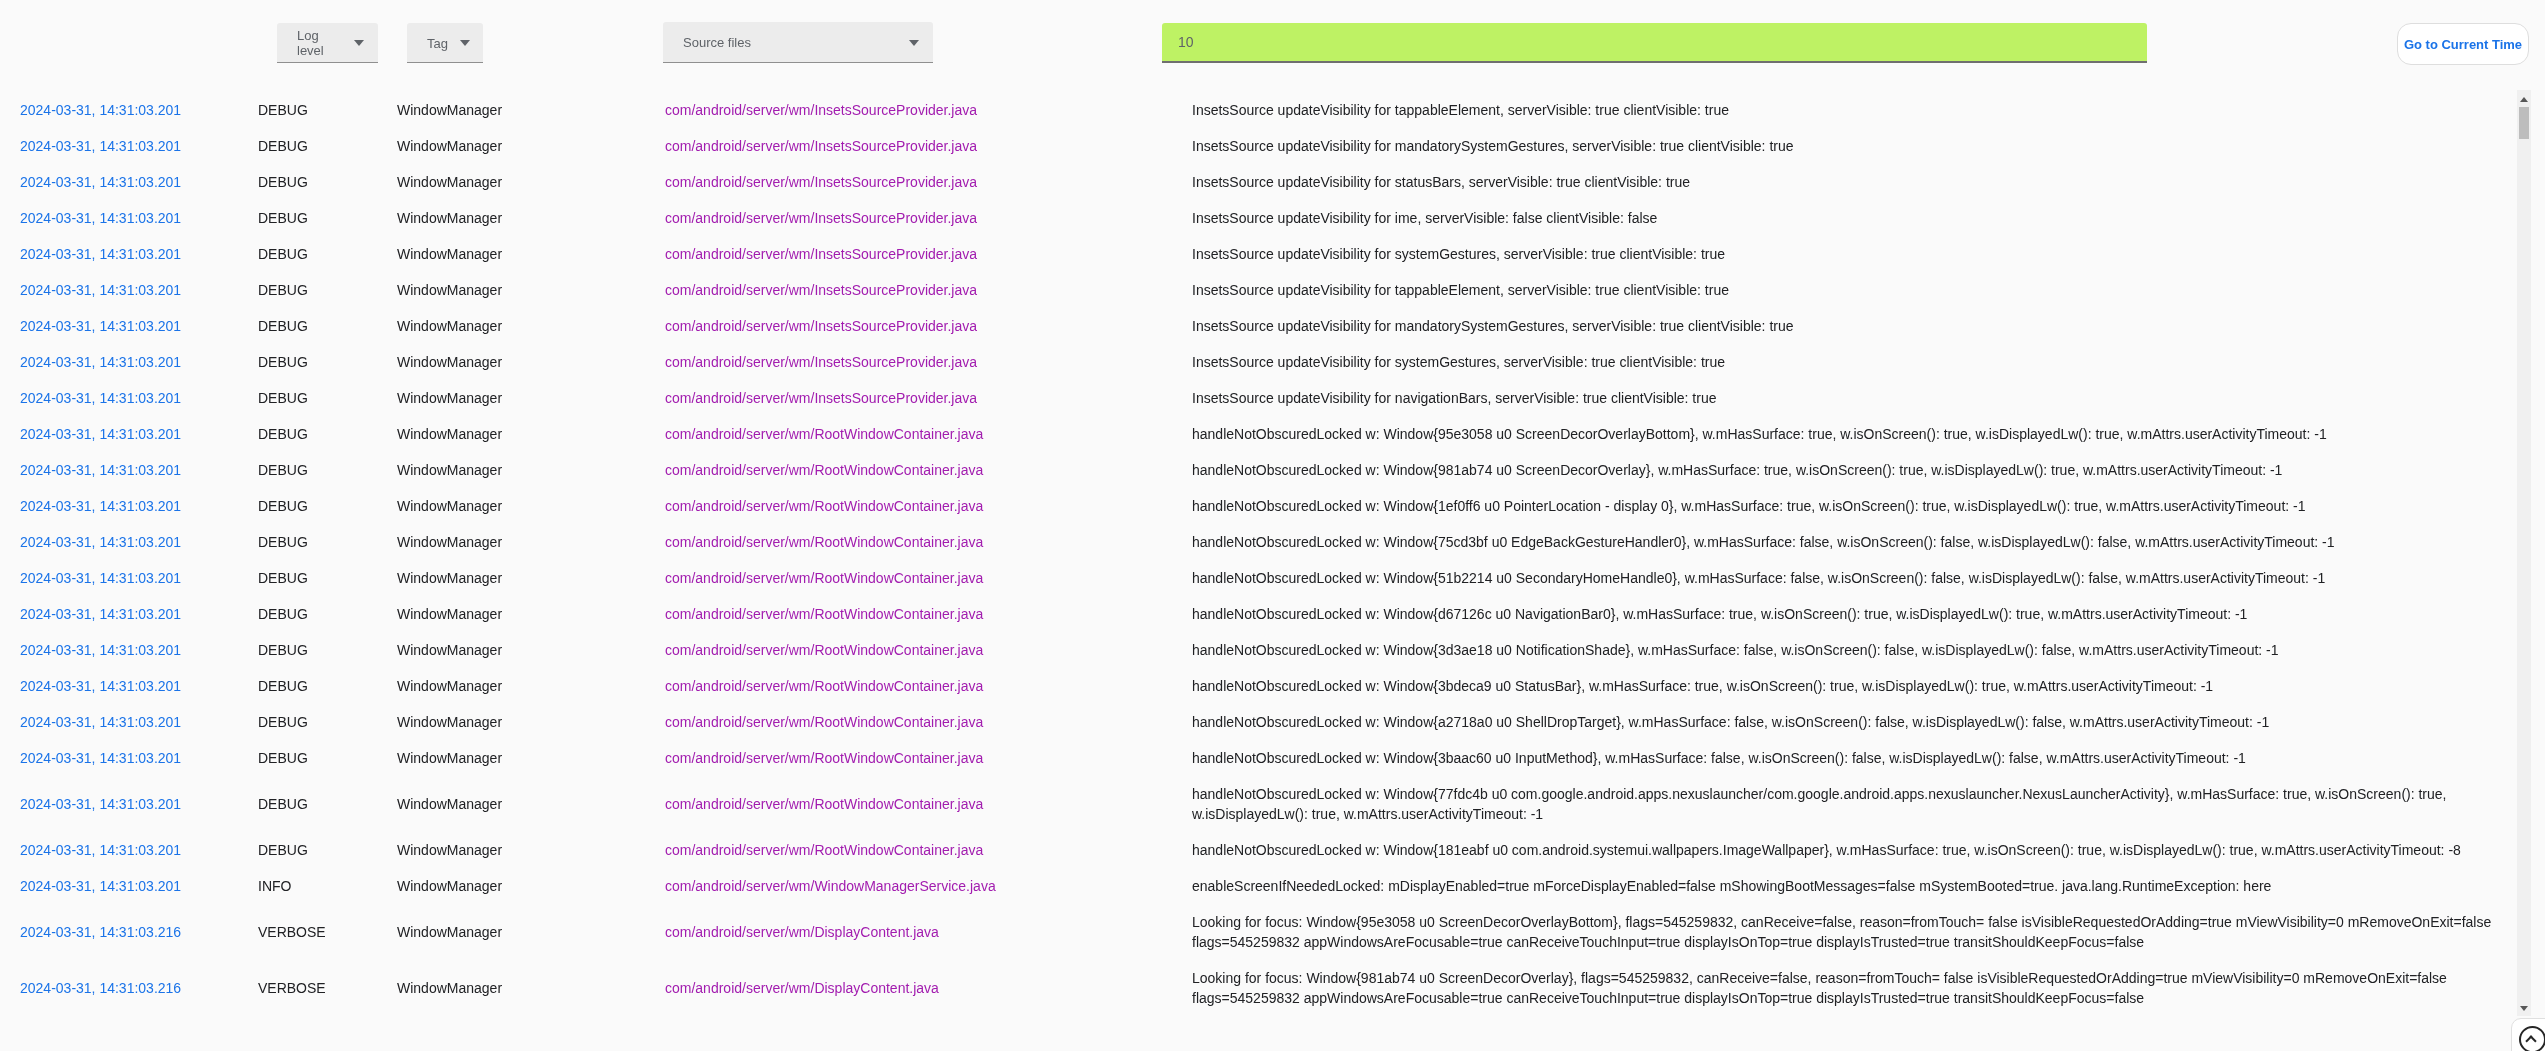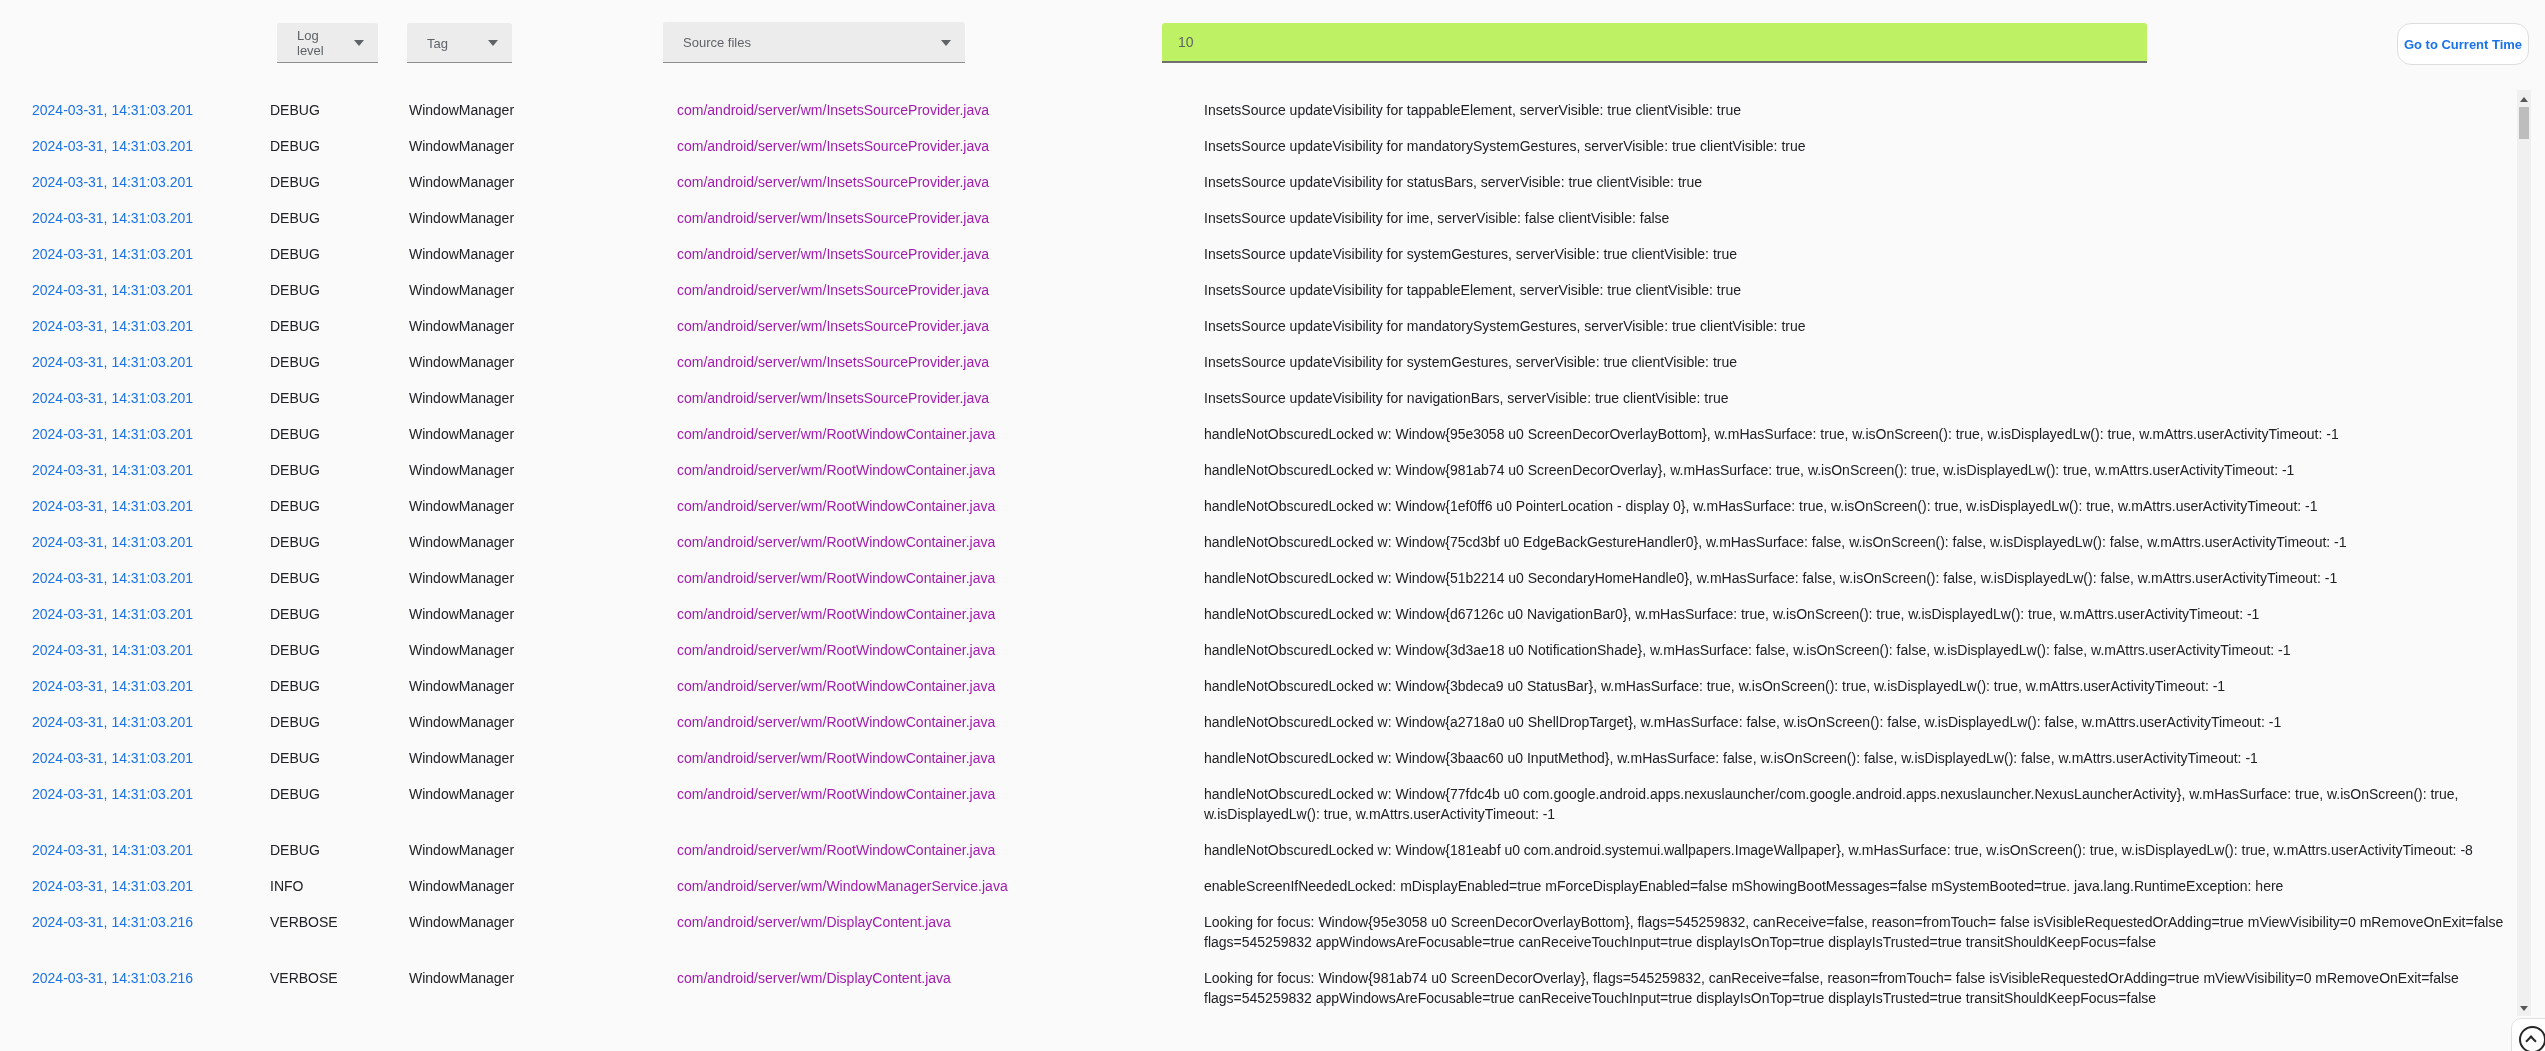--- a/index.html
+++ b/index.html
@@ -17,22 +17,22 @@
     position: absolute; top: 23px; height: 40px; box-sizing: border-box;
     background: #ececec;
     border-bottom: 1px solid #8f8f8f;
     border-radius: 3px 3px 0 0;
     display: flex; align-items: center; justify-content: space-between;
     padding: 1px 14px 0 20px;
     font-size: 13px; color: #5f6368;
     cursor: pointer;
   }
   .select-log-level { left: 277px; width: 101px; }
-  .select-tag      { left: 407px; width: 105px; }
-  .select-sources  { left: 663px; top: 22px; width: 302px; height: 41px; }
+  .select-tag      { left: 407px; width: 76px; }
+  .select-sources  { left: 663px; top: 22px; width: 270px; height: 41px; }
   .caret {
     width: 0; height: 0; margin-left: 12px;
     border-left: 5px solid transparent;
     border-right: 5px solid transparent;
     border-top: 6px solid #5f6368;
   }
   .filter-input {
     position: absolute; left: 1162px; top: 23px; width: 985px; height: 40px;
     box-sizing: border-box;
     background: #bef264;
@@ -48,22 +48,22 @@
     background: #ffffff;
     border: 1px solid #dedede; border-radius: 14px;
     color: #1a73e8; font-weight: bold; font-size: 13px; font-family: inherit;
     display: flex; align-items: center; justify-content: center;
     white-space: nowrap; cursor: pointer;
   }
 
   
   .log-list { position: absolute; left: 0; top: 92px; width: 2530px; }
   .log-row {
-    display: flex; align-items: flex-start;
-    padding: 8px 12px;
+    display: flex; align-items: center;
+    padding: 8px 0;
     font-size: 14px; line-height: 20px;
   }
   .cell { box-sizing: border-box; flex: none; }
   .cell-timestamp { width: 258px; padding-left: 20px; color: #1a73e8; cursor: pointer; }
   .cell-level     { width: 139px; color: #202124; }
   .cell-tag       { width: 268px; color: #202124; }
   .cell-source    { width: 527px; color: #a21caf; }
   .cell-message   { flex: 1 1 auto; padding-right: 2px; color: #202124; }
 
   

